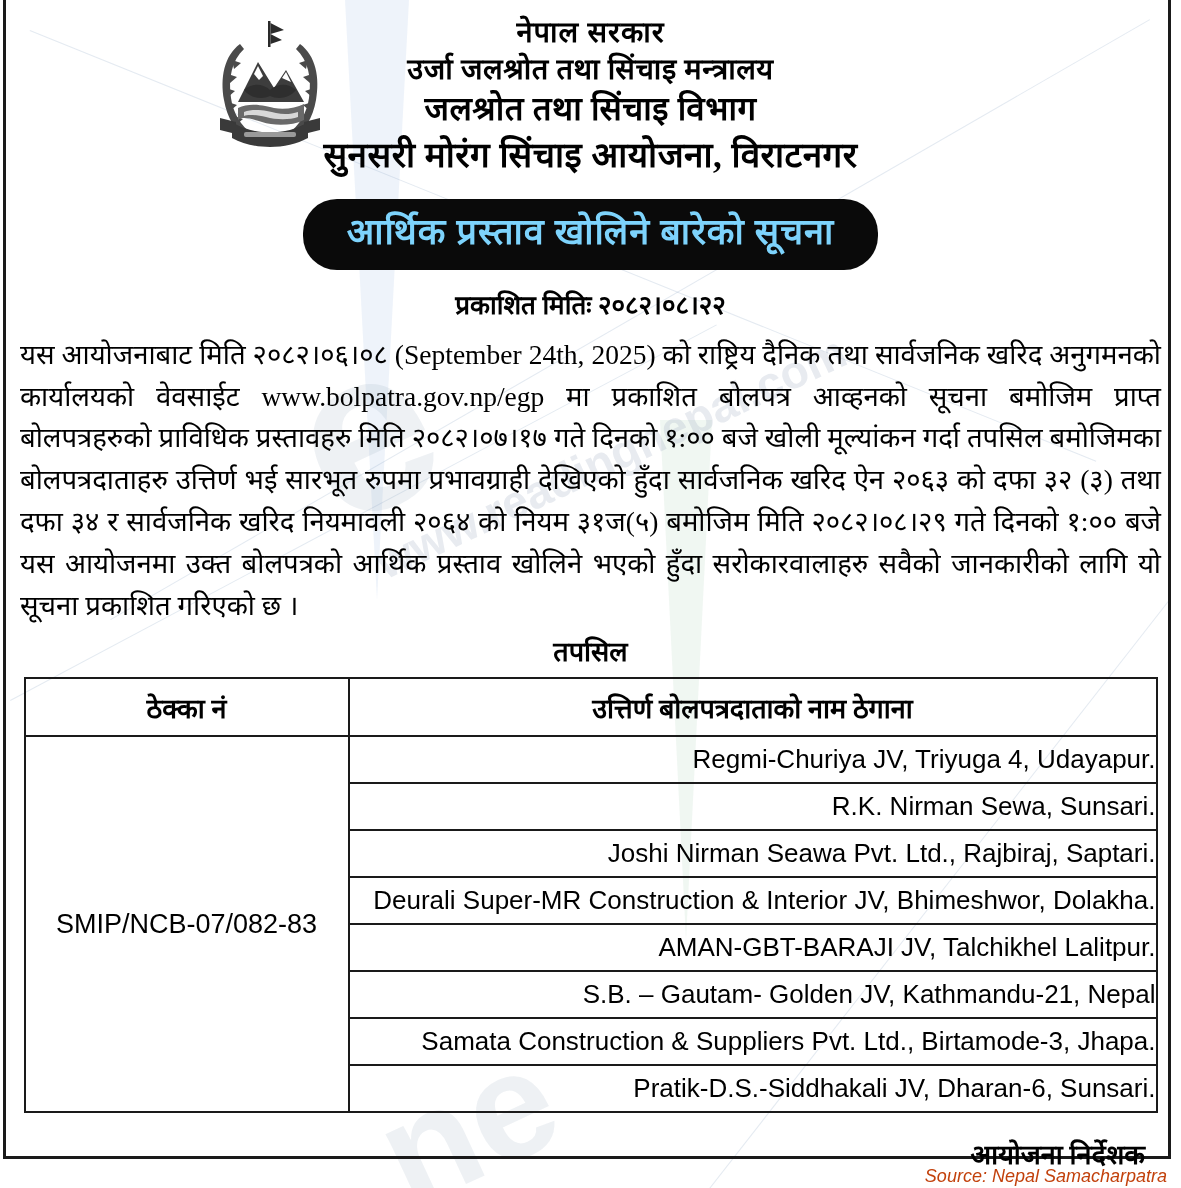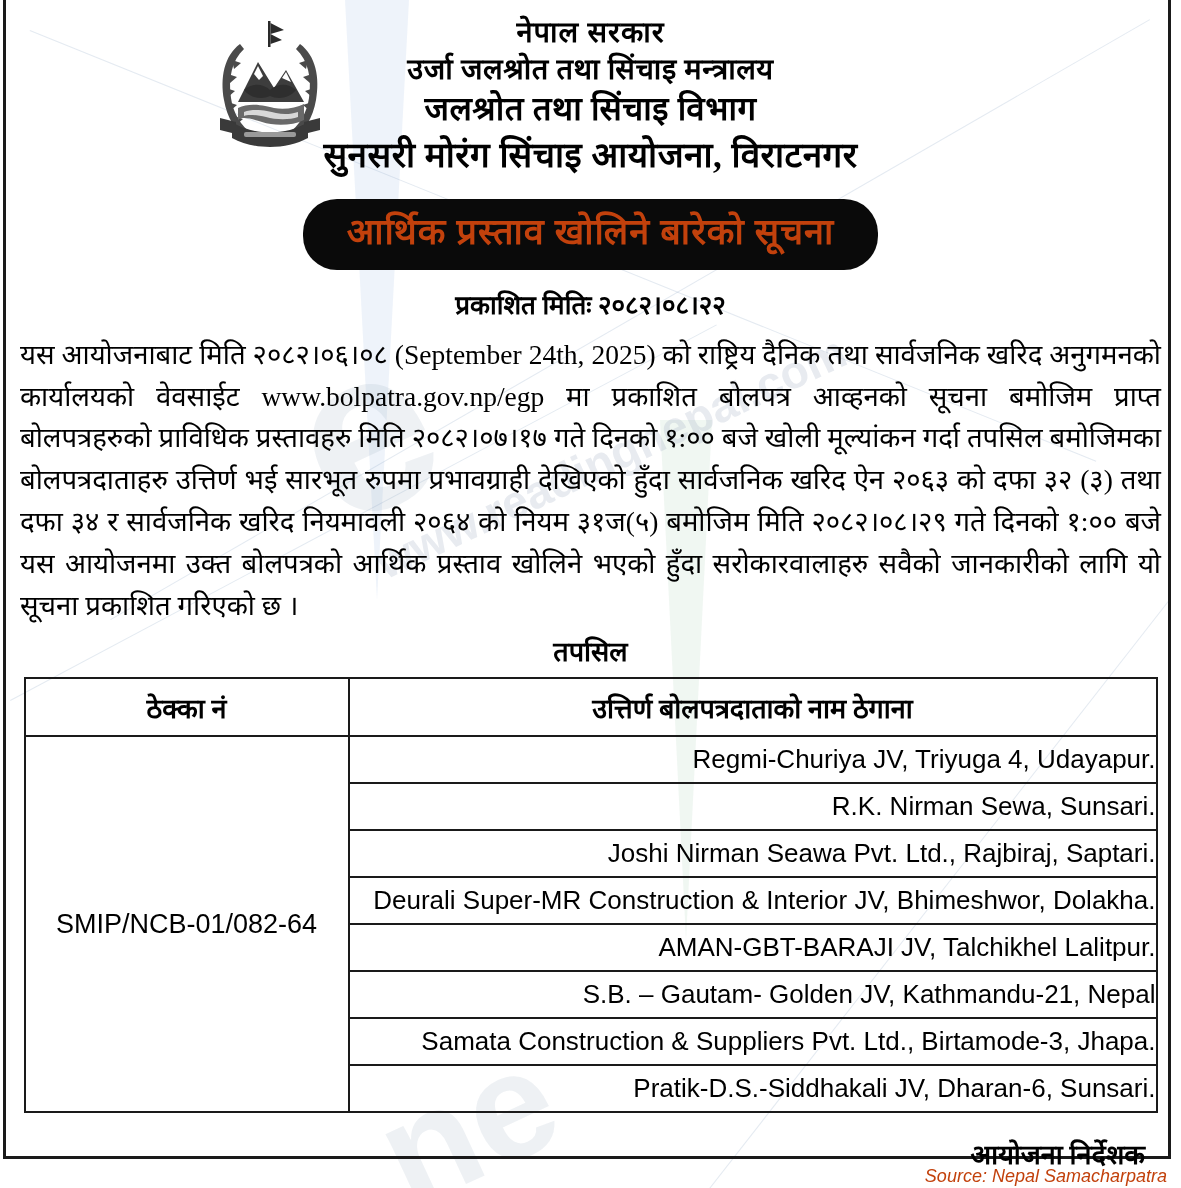--- a/index.html
+++ b/index.html
@@ -107,21 +107,21 @@
   .h-line4 { font-size: 35px; letter-spacing: 0.5px; margin-top: 4px; }
 
   
   .banner-wrap {
     text-align: center;
     margin-top: 20px;
   }
   .banner {
     display: inline-block;
     background: #0a0a0a;
-    color: #c2410c;
+    color: #7dd3fc;
     border-radius: 34px;
     padding: 12px 44px 16px 44px;
     font-size: 36px;
     font-weight: bold;
     letter-spacing: 1px;
     line-height: 1.18;
   }
 
   .pub-date {
     text-align: center;
@@ -296,21 +296,21 @@
 
   <table class="notice-table">
     <thead>
       <tr>
         <th class="hdr col-contract">ठेक्का नं</th>
         <th class="hdr col-name">उत्तिर्ण बोलपत्रदाताको नाम ठेगाना</th>
       </tr>
     </thead>
     <tbody>
       <tr>
-        <td class="contract-cell" rowspan="8">SMIP/NCB-01/082-64</td>
+        <td class="contract-cell" rowspan="8">SMIP/NCB-07/082-83</td>
         <td class="bidder-cell">Regmi-Churiya JV, Triyuga 4, Udayapur.</td>
       </tr>
       <tr>
         <td class="bidder-cell">R.K. Nirman Sewa, Sunsari.</td>
       </tr>
       <tr>
         <td class="bidder-cell">Joshi Nirman Seawa Pvt. Ltd., Rajbiraj, Saptari.</td>
       </tr>
       <tr>
         <td class="bidder-cell">Deurali Super-MR Construction &amp; Interior JV, Bhimeshwor, Dolakha.</td>

